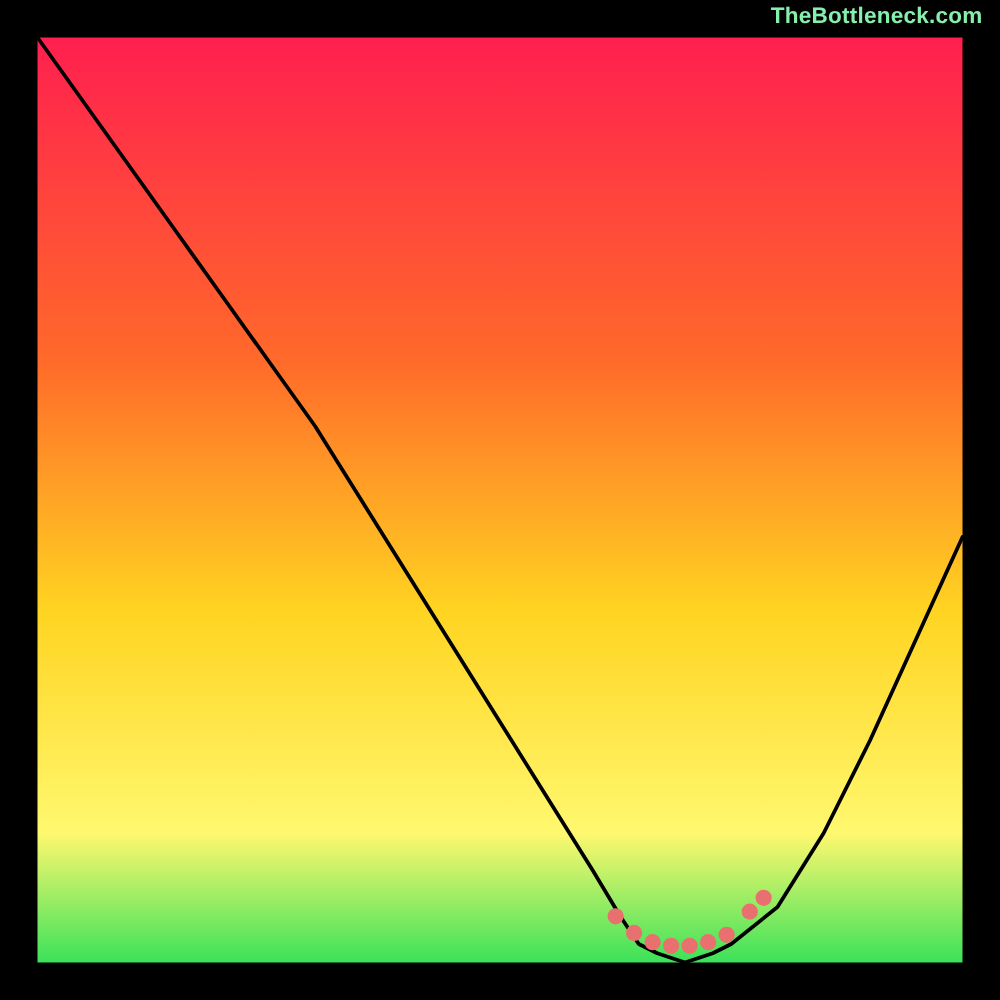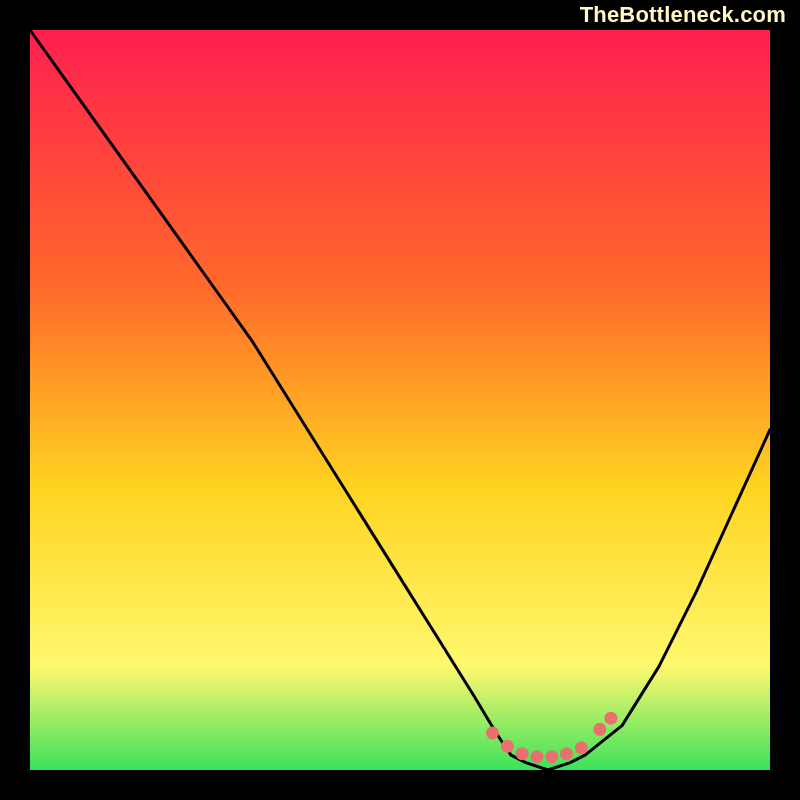--- a/index.html
+++ b/index.html
@@ -14,22 +14,22 @@
   .frame {
     position: relative;
     width: 800px;
     height: 800px;
     background: #000000;
   }
   .watermark {
     position: absolute;
     top: 2px;
     right: 14px;
-    color: #fef9c3;
-    font-size: 22px;
+    color: #86efac;
+    font-size: 18px;
     font-weight: 600;
     letter-spacing: 0.2px;
     z-index: 5;
   }
   svg.plot {
     position: absolute;
     left: 0;
     top: 0;
     width: 800px;
     height: 800px;

